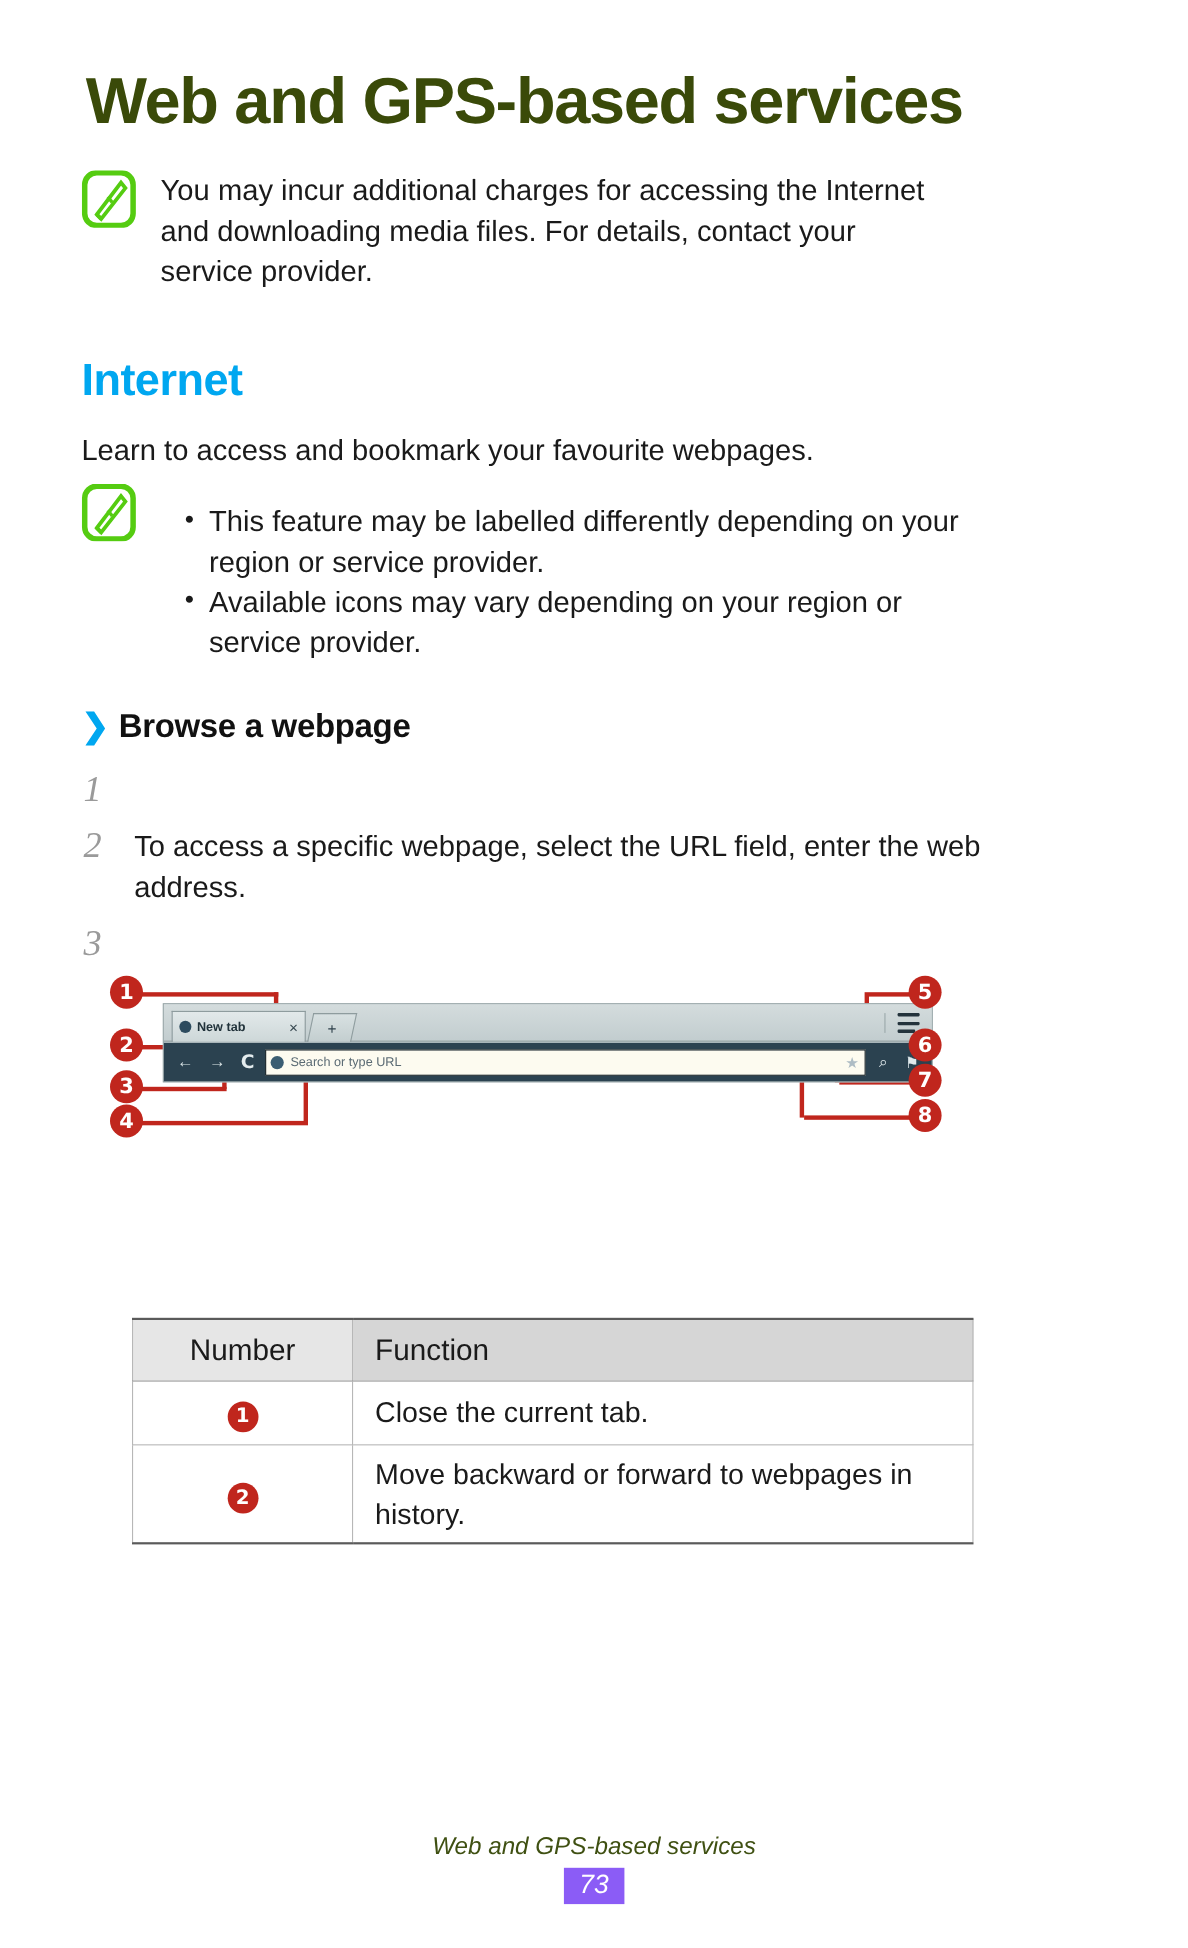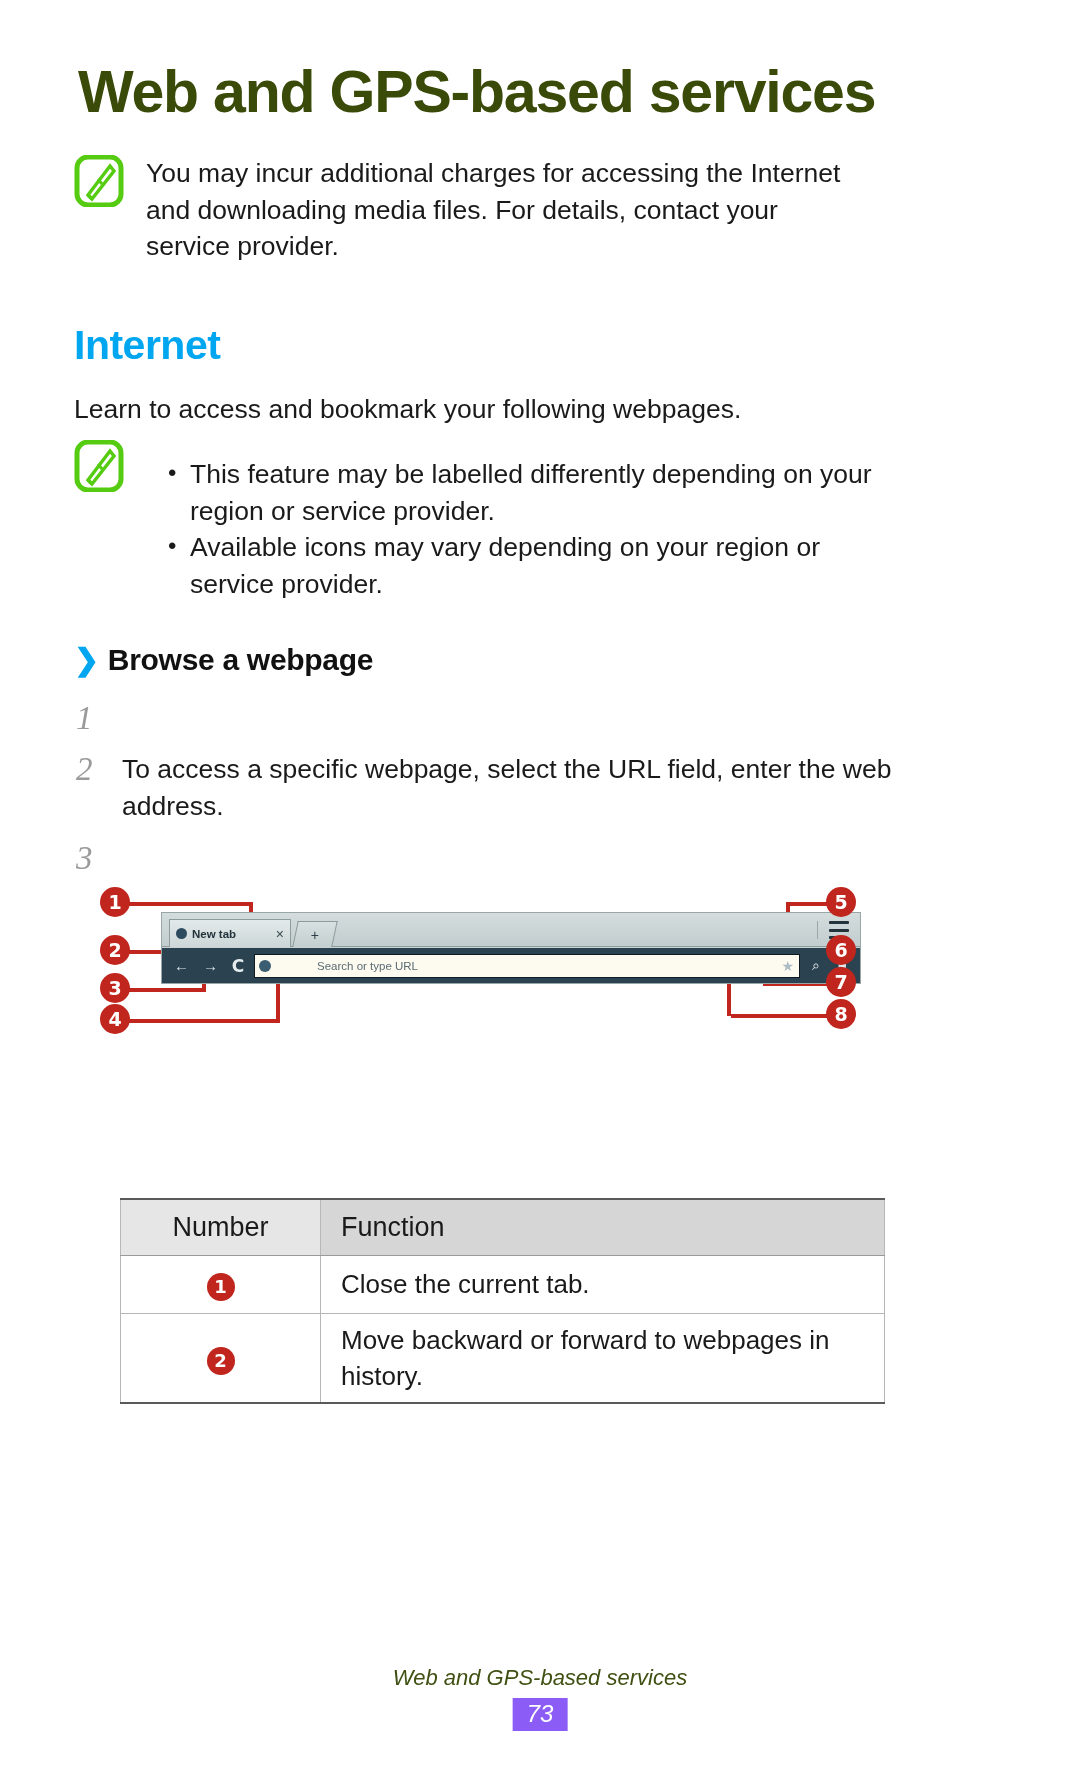--- a/index.html
+++ b/index.html
@@ -129,21 +129,20 @@
   }
   .step-text b { font-weight: bold; }
 
   
   .mock-wrap {
     position: absolute;
     left: 148px;
     top: 1018px;
     width: 700px;
     height: 72px;
-    margin-left: 13px;
   }
   .mock {
     position: absolute;
     inset: 0;
     background: #c9d3d4;
     border: 1px solid #98a6a8;
   }
   .mock-tabbar {
     position: relative;
     height: 34px;
@@ -234,21 +233,20 @@
   }
   .urlfield {
     flex: 1 1 auto;
     height: 24px;
     background: #fdfbf0;
     border: 1px solid #0e1b22;
     display: flex; align-items: center;
     padding: 4px 4px;
     margin: 0 3px;
     position: relative;
-    gap: 40px;
   }
   .urlfield .fav {
     width: 12px; height: 12px; border-radius: 50%;
     background: #3b5d72; margin-right: 6px; flex: 0 0 auto;
   }
   .urlfield .ph {
     font-size: 11.5px; color: #5b6b74; white-space: nowrap;
   }
   .urlfield .star {
     position: absolute; right: 5px; top: 50%;
@@ -364,21 +362,21 @@
         <path d="M14 40 L18 44" fill="none" stroke="#55cc11" stroke-width="3.4"></path>
         <path d="M24 24 L28 29" fill="none" stroke="#55cc11" stroke-width="3"></path>
       </svg>
     </div>
     <div class="note-body">
       <p>You may incur additional charges for accessing the Internet and downloading media files. For details, contact your service provider.</p>
     </div>
   </div>
 
   <div class="section-h1">Internet</div>
-  <div class="lead">Learn to access and bookmark your following webpages.</div>
+  <div class="lead">Learn to access and bookmark your favourite webpages.</div>
 
   <div class="note" style="left:74px; top:440px; width:820px;">
     <div class="note-icon">
       <svg width="54" height="52" viewBox="0 0 54 52">
         <rect x="3" y="2" width="44" height="48" rx="11" ry="11" fill="none" stroke="#55cc11" stroke-width="5"></rect>
         <path d="M14 40 L36 11 L40 16 L18 44 Z" fill="none" stroke="#55cc11" stroke-width="3.4"></path>
         <path d="M14 40 L18 44" fill="none" stroke="#55cc11" stroke-width="3.4"></path>
         <path d="M24 24 L28 29" fill="none" stroke="#55cc11" stroke-width="3"></path>
       </svg>
     </div>

